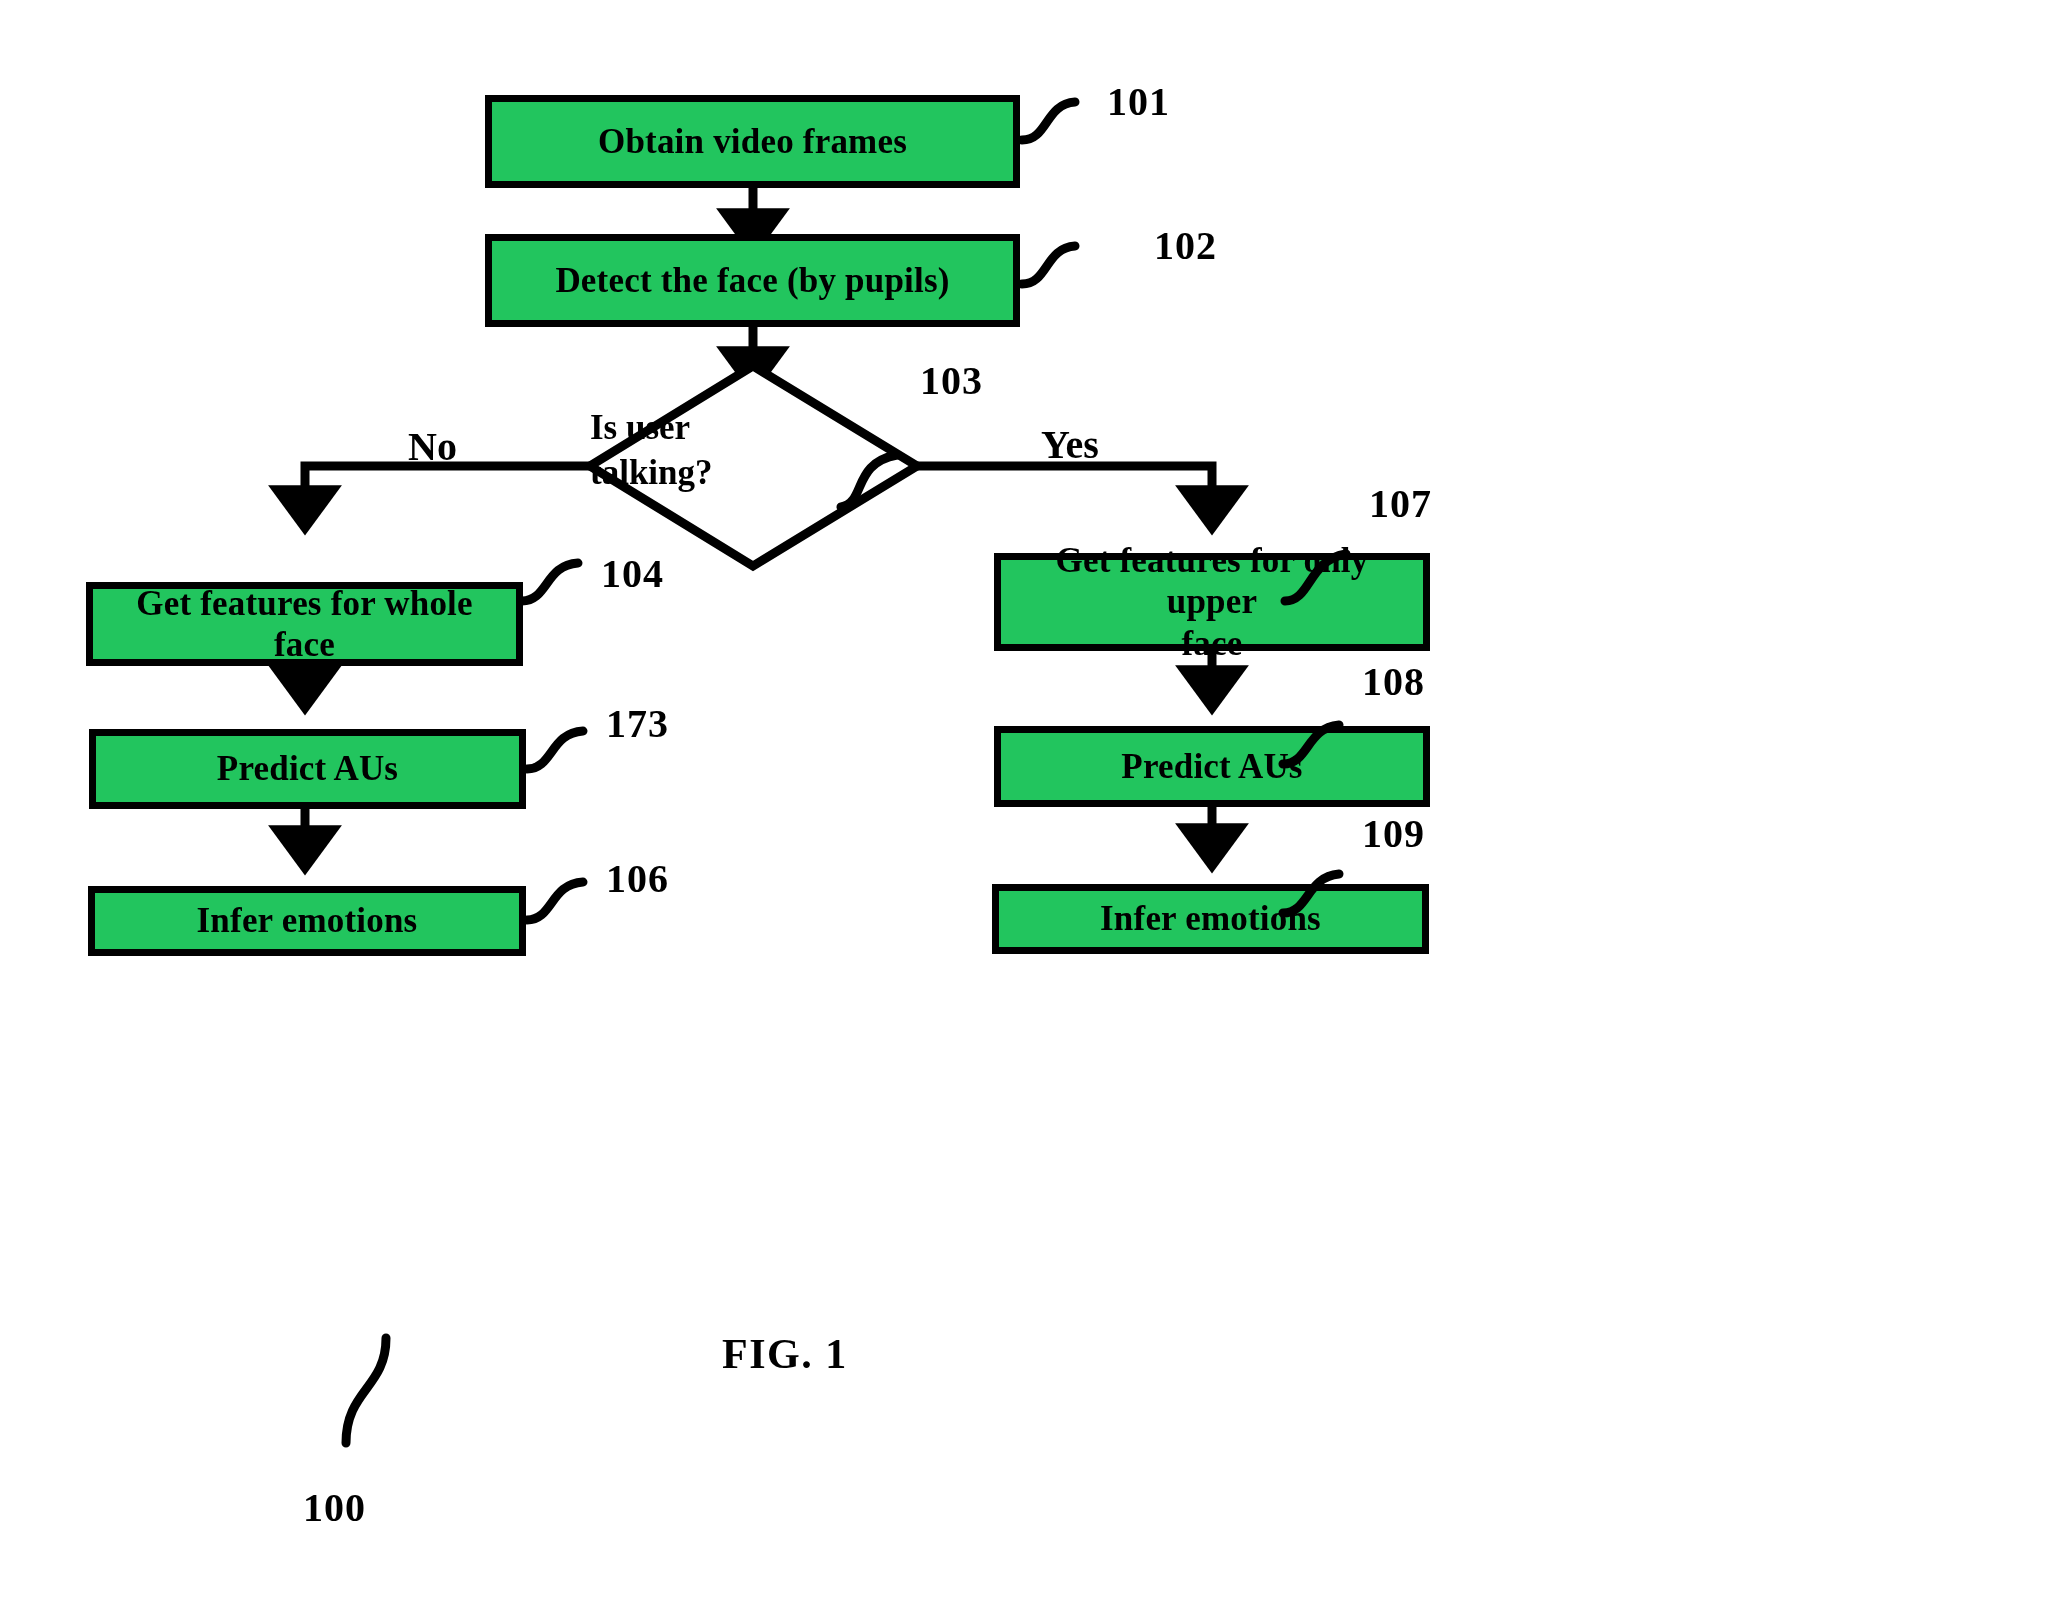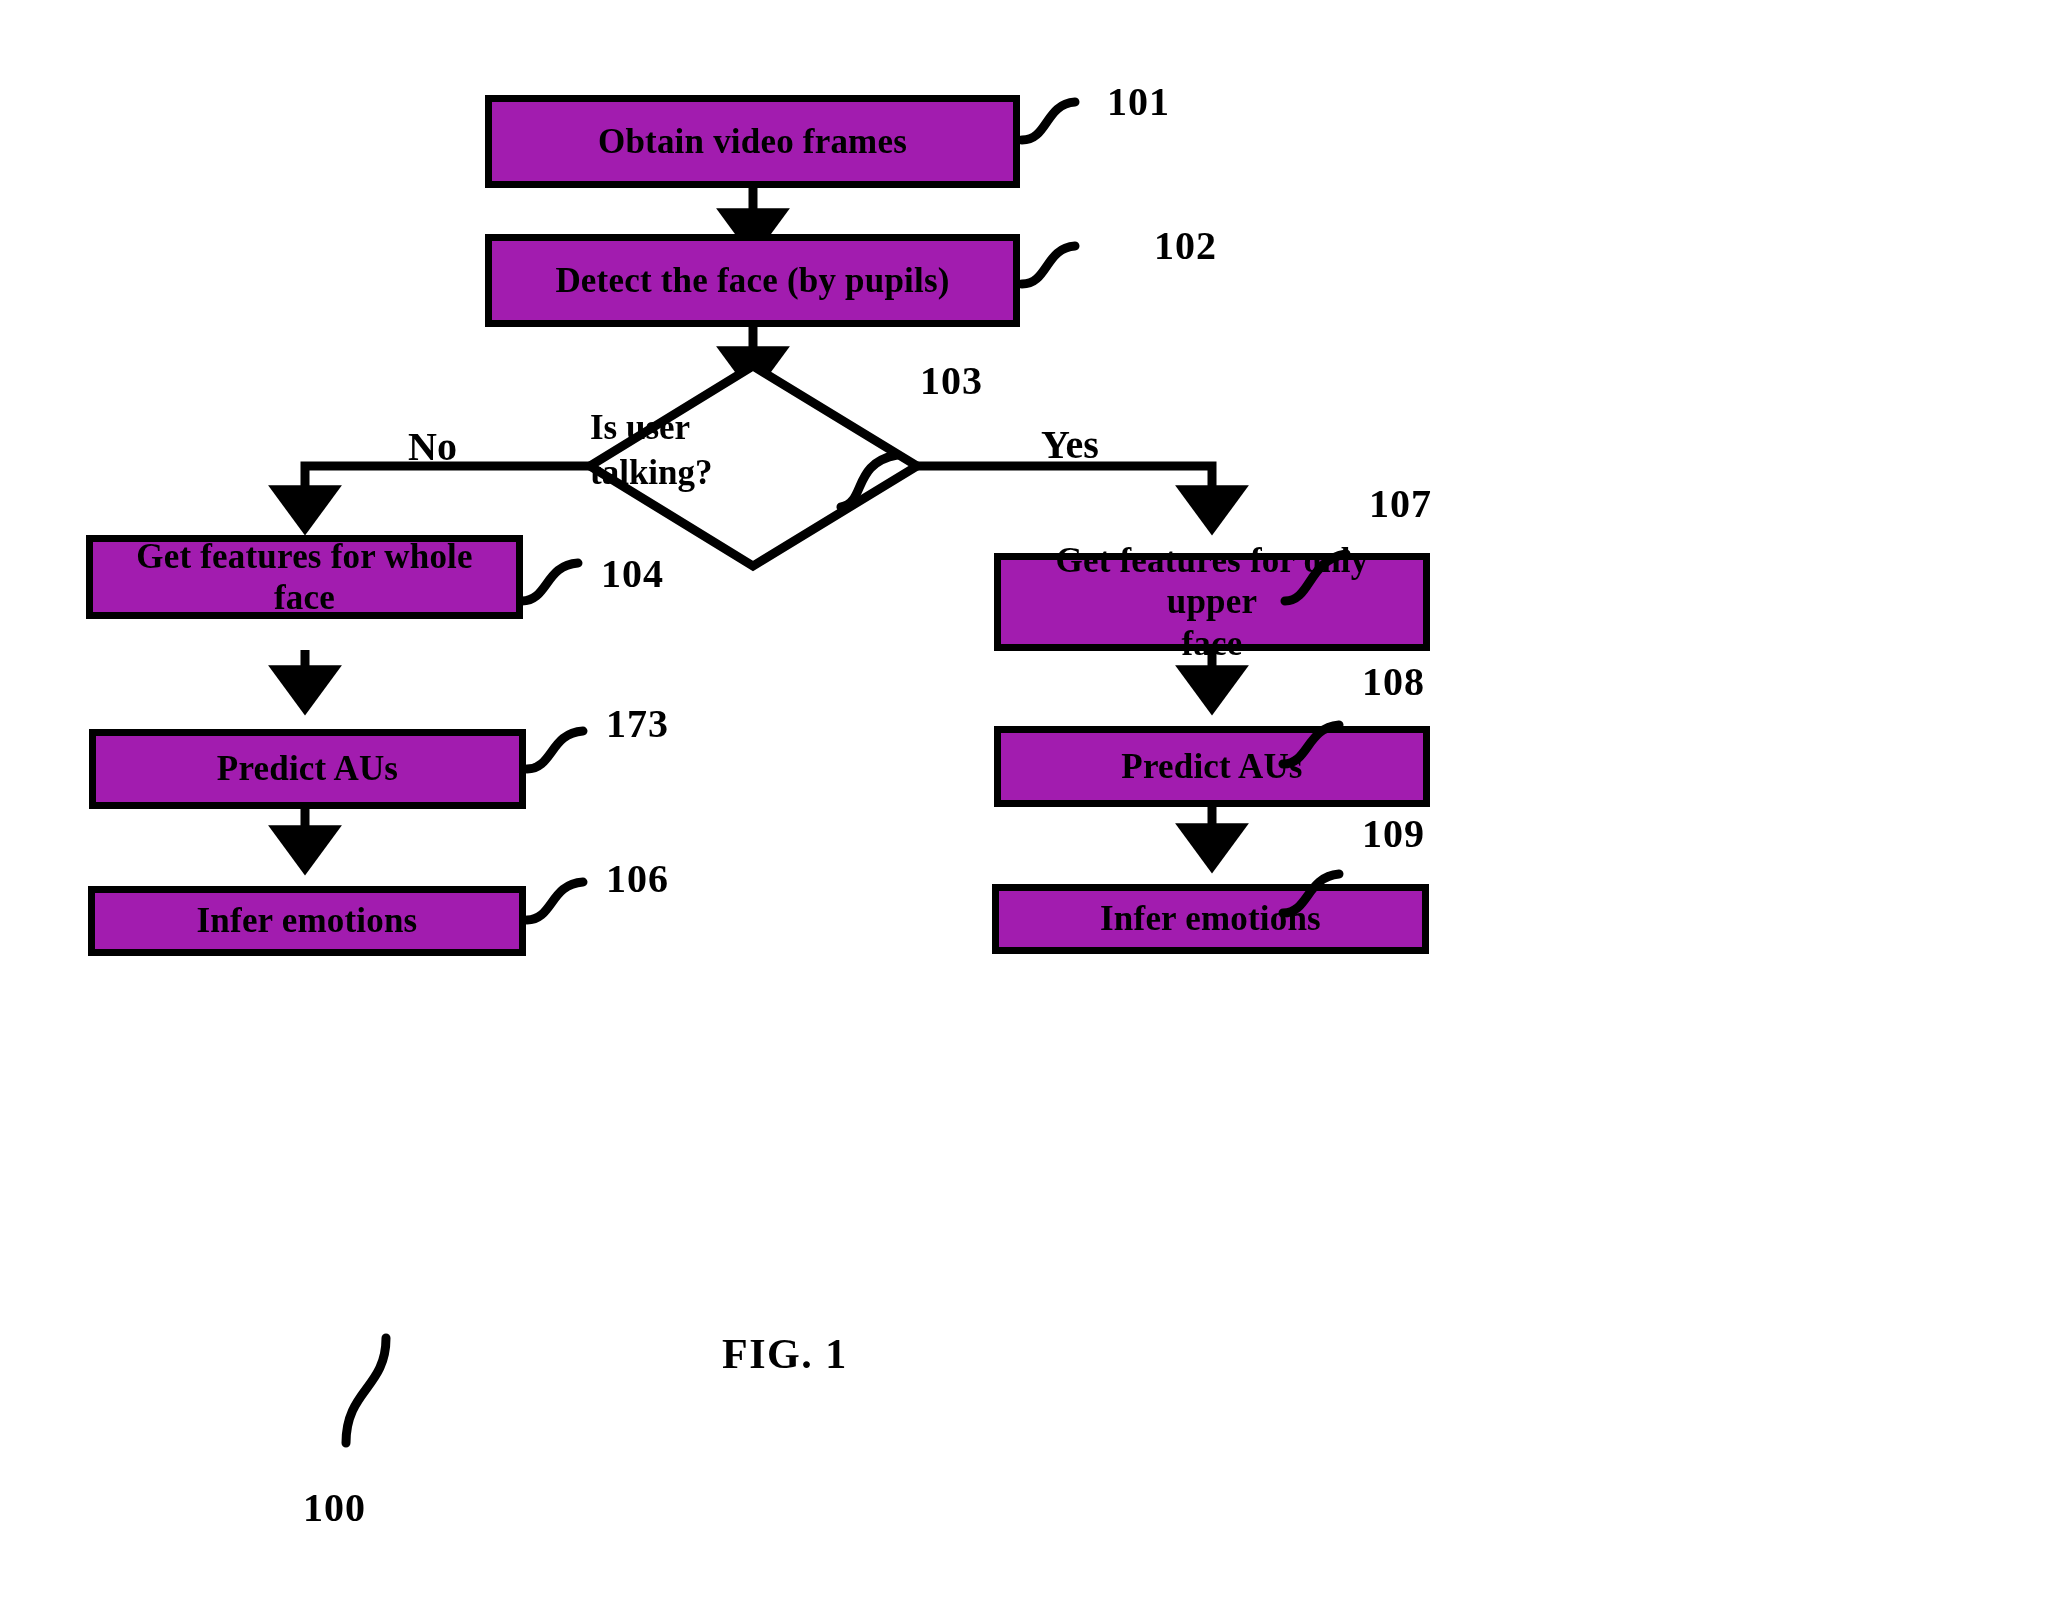--- a/index.html
+++ b/index.html
@@ -21,21 +21,21 @@
     left: 0; top: 0;
     width: 2060px;
     height: 1606px;
   }
 
   
   .proc-box {
     position: absolute;
     box-sizing: border-box;
     border: 7px solid #000000;
-    background: #a21caf;
+    background: #22c55e;
     display: flex;
     align-items: center;
     justify-content: center;
     text-align: center;
     z-index: 4;
   }
   .proc-box .proc-label {
     font-weight: bold;
     font-size: 35px;
     line-height: 1.18;
@@ -156,21 +156,21 @@
 
   <div class="proc-box" style="left:485px; top:234px; width:535px; height:93px;">
     <span class="proc-label">Detect the face (by pupils)</span>
   </div>
 
   <div class="decision" style="left:590px; top:366px; width:327px; height:200px;">
     <div class="decision-label" style="top:40px;">Is user
 talking?</div>
   </div>
 
-  <div class="proc-box" style="left:86px; top:535px; width:437px; height:84px;">
+  <div class="proc-box" style="left:86px; top:582px; width:437px; height:84px;">
     <span class="proc-label">Get features for whole face</span>
   </div>
 
   <div class="proc-box" style="left:89px; top:729px; width:437px; height:80px;">
     <span class="proc-label">Predict AUs</span>
   </div>
 
   <div class="proc-box" style="left:88px; top:886px; width:438px; height:70px;">
     <span class="proc-label">Infer emotions</span>
   </div>

